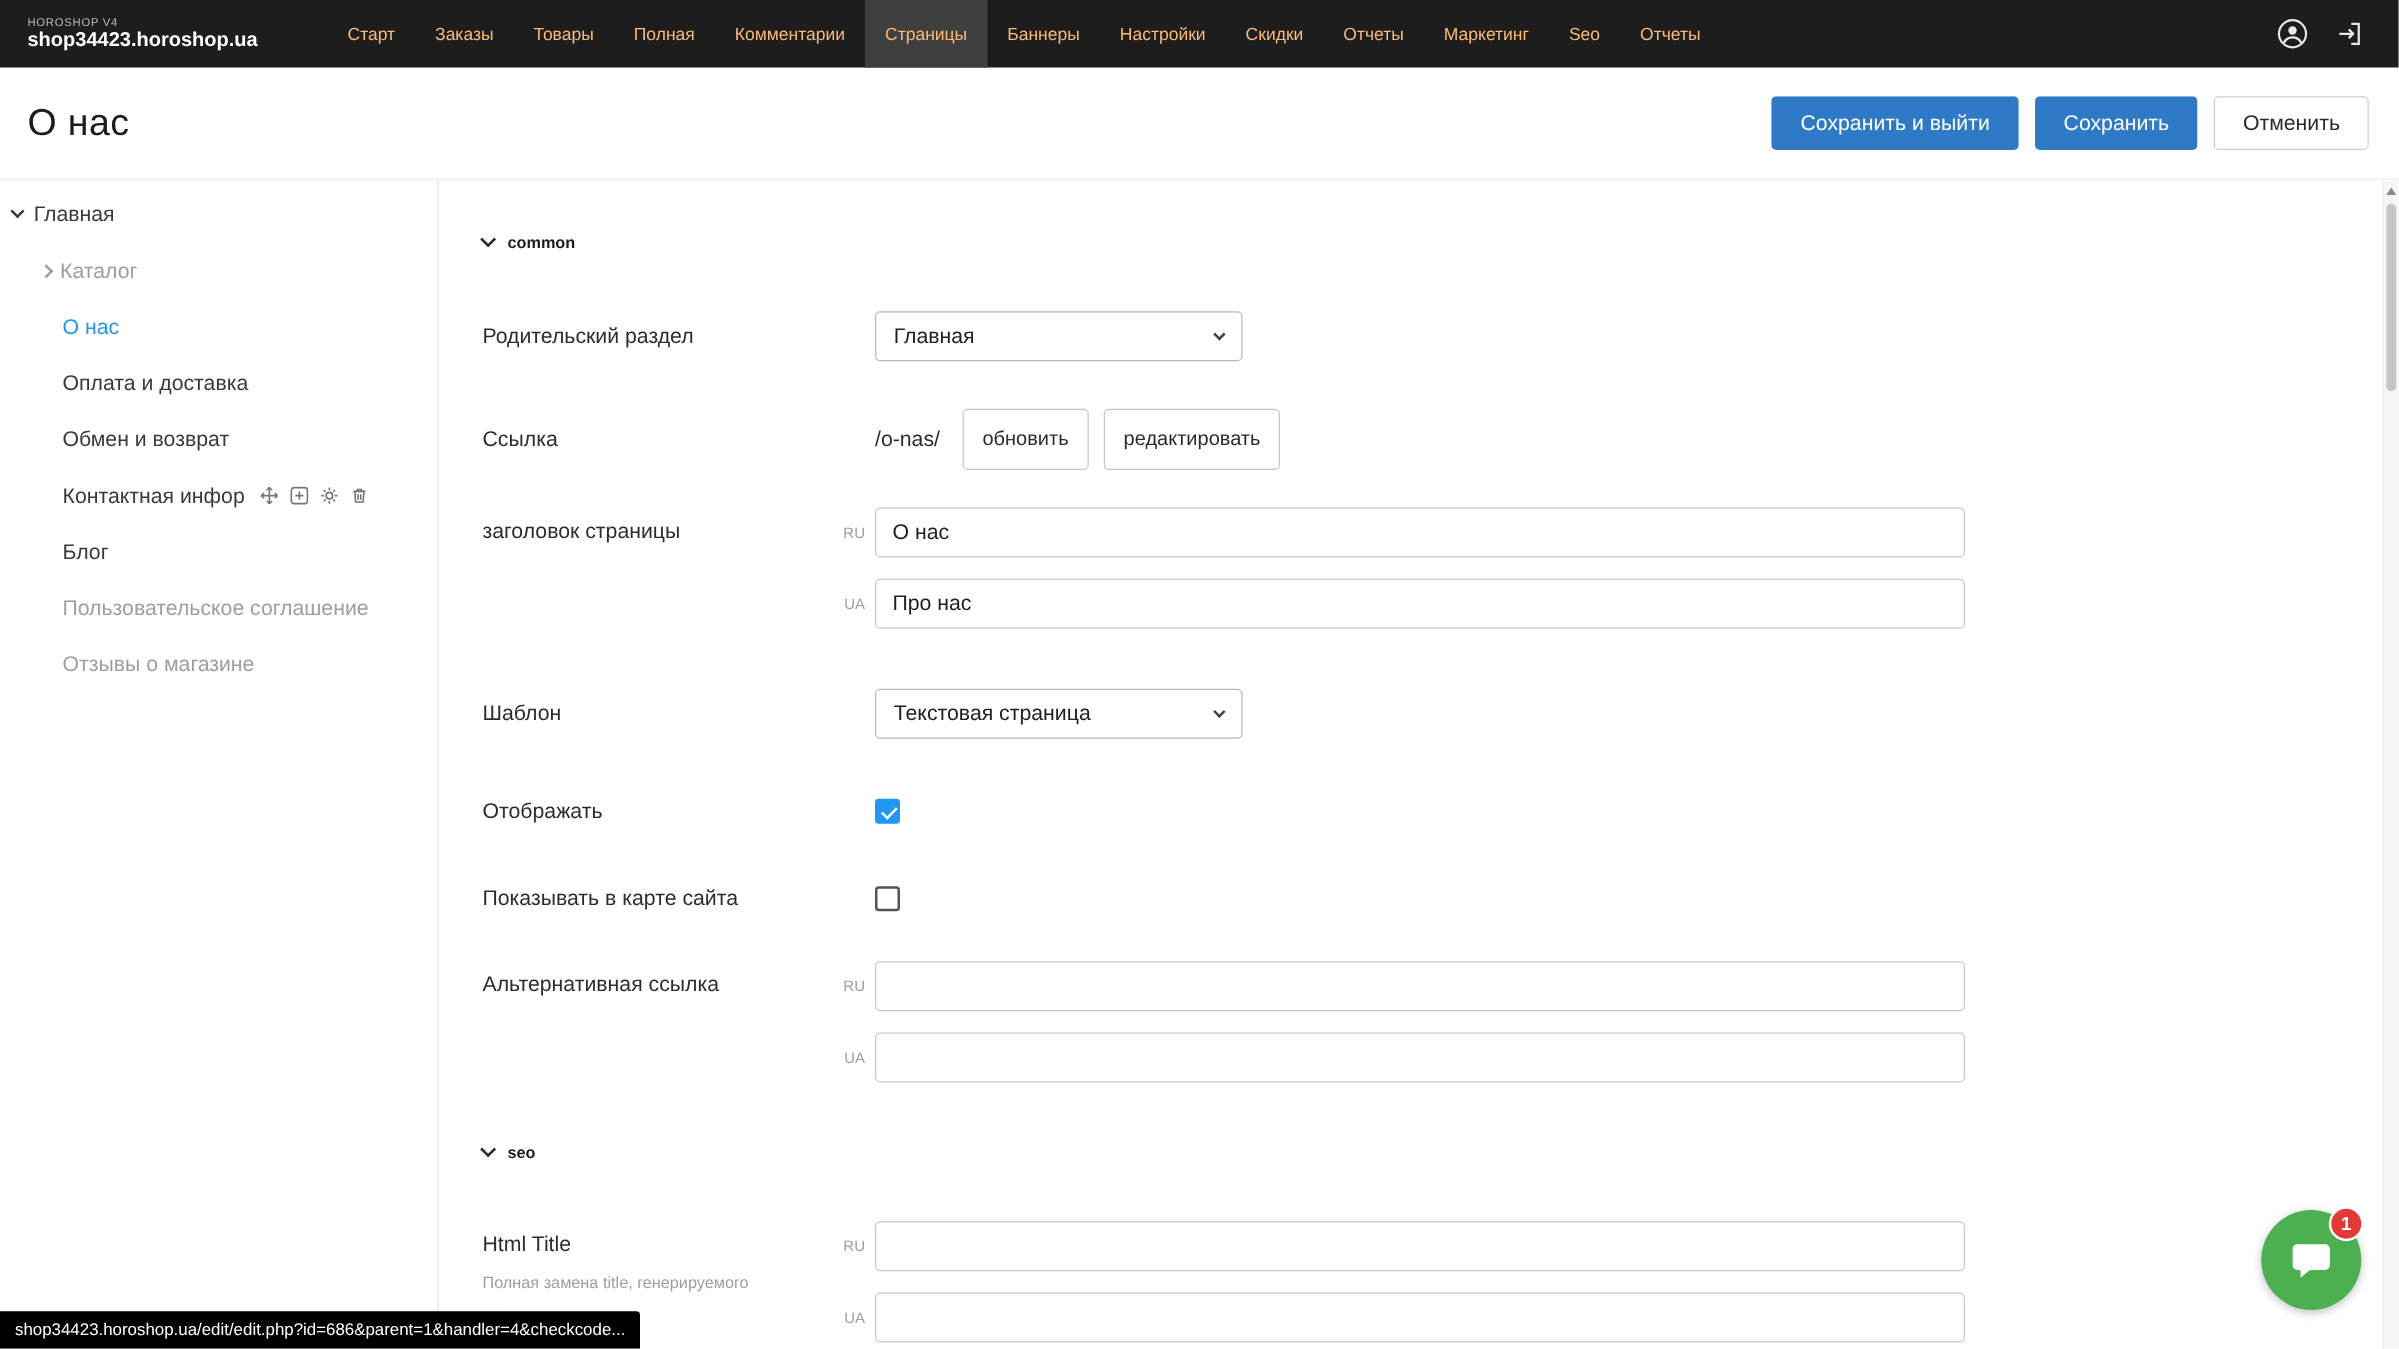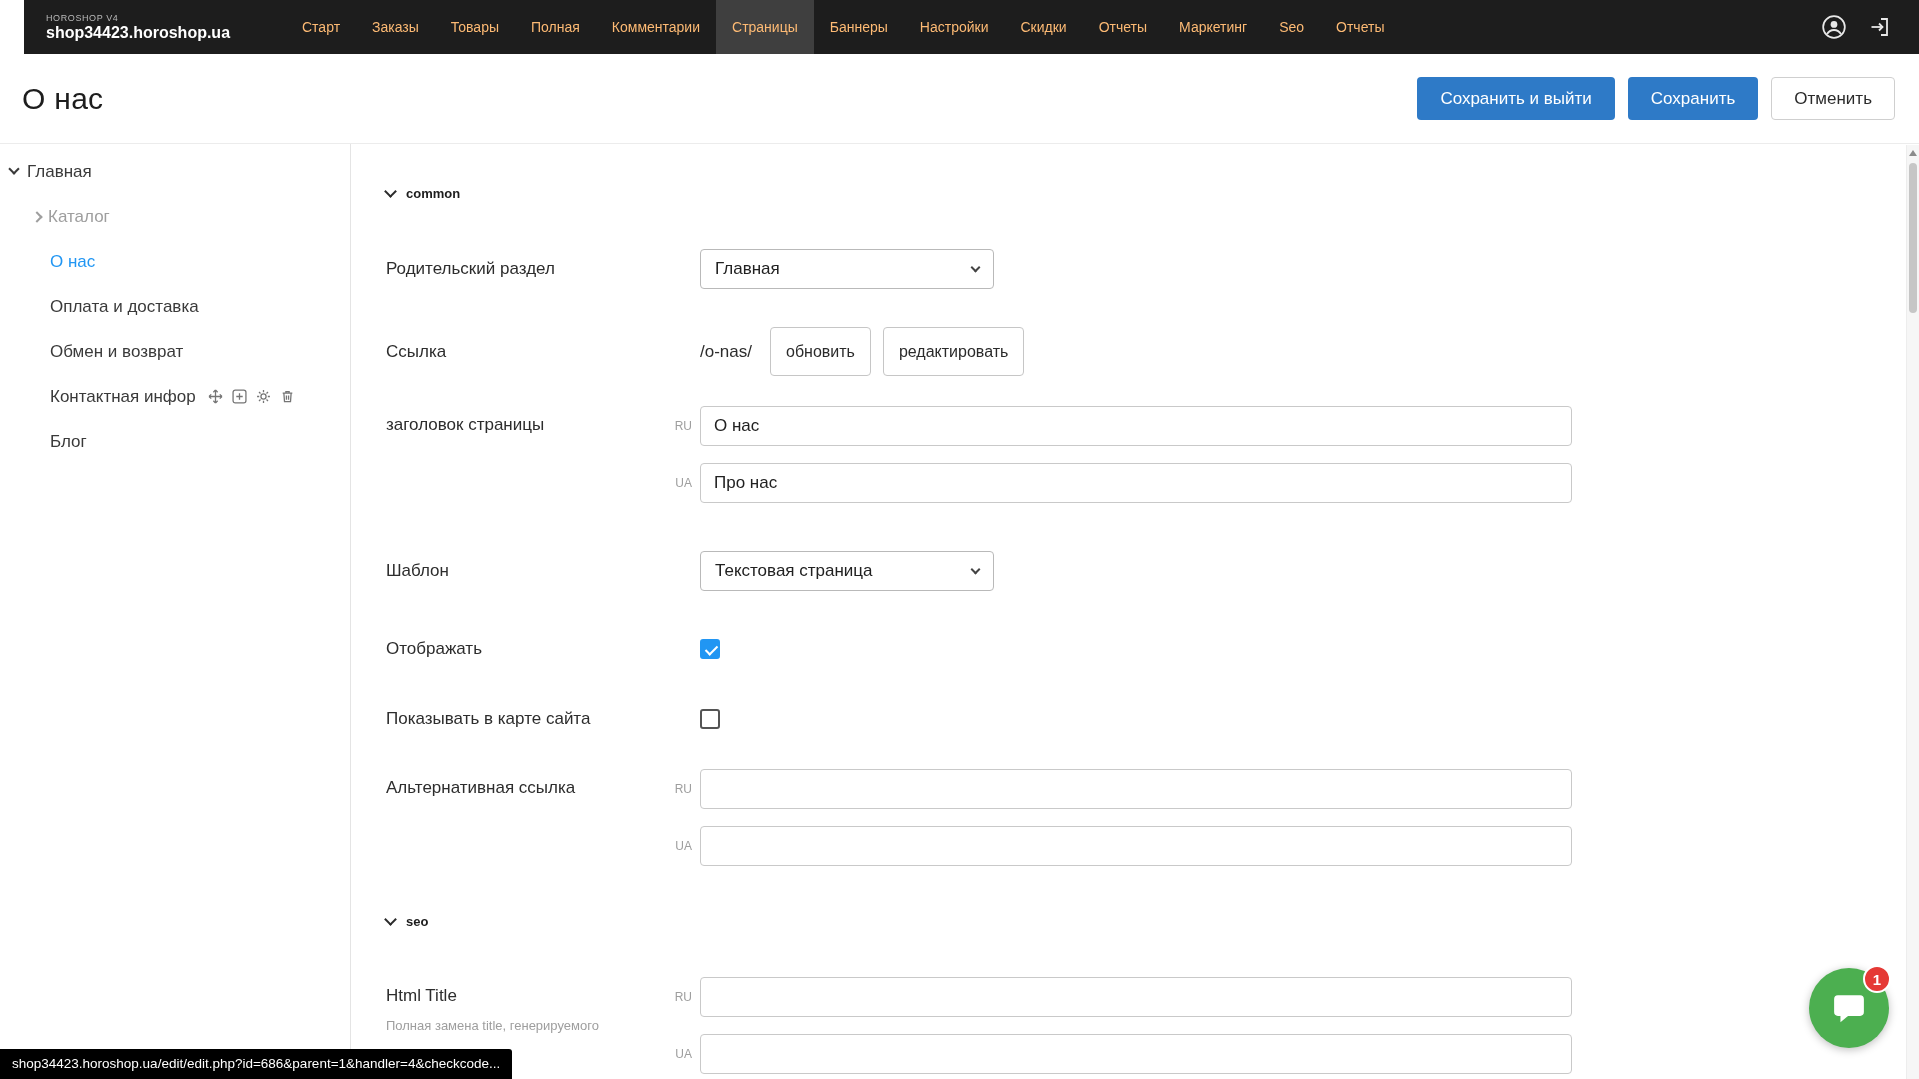--- a/index.html
+++ b/index.html
@@ -3,21 +3,21 @@
 <meta charset="utf-8">
 <style>
   * { box-sizing: border-box; }
   html,body { margin:0; padding:0; }
   body {
     width:1919px; height:1079px; overflow:hidden; position:relative;
     background:#fff; font-family:"Liberation Sans", sans-serif; color:#212121;
   }
 
   
-  .topbar { height:54px; background:#1d1d1d; display:flex; align-items:stretch; color:#fff;margin-left:24px; }
+  .topbar { height:54px; background:#1d1d1d; display:flex; align-items:stretch; color:#fff; }
   .logo { width:262px; padding-left:22px; display:flex; flex-direction:column; justify-content:center; cursor:pointer; }
   .logo-small { font-size:9px; color:#b9b9b9; letter-spacing:.6px; line-height:11px; }
   .logo-domain { font-size:16px; font-weight:bold; line-height:18px; }
   .mainnav { display:flex; flex:1; align-items:stretch; }
   .nav-item { display:flex; align-items:center; padding:0 16px; font-size:14px; color:#fdba74; cursor:pointer; white-space:nowrap; }
   .nav-item.active { background:#3f3f3f; }
   .topbar-icons { display:flex; align-items:center; gap:20px; padding-right:26px; }
   .tb-icon { width:26px; height:26px; display:flex; align-items:center; justify-content:center; cursor:pointer; }
 
   
@@ -188,20 +188,26 @@
         </svg>
         <svg width="15" height="15" viewBox="0 0 14 14" fill="none" stroke="#757575" stroke-width="1.2">
           <path d="M2.5 3.8h9M5.5 3.8V2.4h3v1.4M3.6 3.8l.6 8h5.6l.6-8"></path>
             <path d="M6 6v4M8 6v4"></path>
         </svg>
       </span>
     </div>
     <div class="tree-item child">
       <span>Блог</span>
     </div>
+    <div class="tree-item child muted">
+      <span>Пользовательское соглашение</span>
+    </div>
+    <div class="tree-item child muted">
+      <span>Отзывы о магазине</span>
+    </div>
   </aside>
 
   <main class="content">
 
     <div class="section-head">
       <span class="chev down"></span>
       <span>common</span>
     </div>
 
     <div class="form-row mb-lg">

